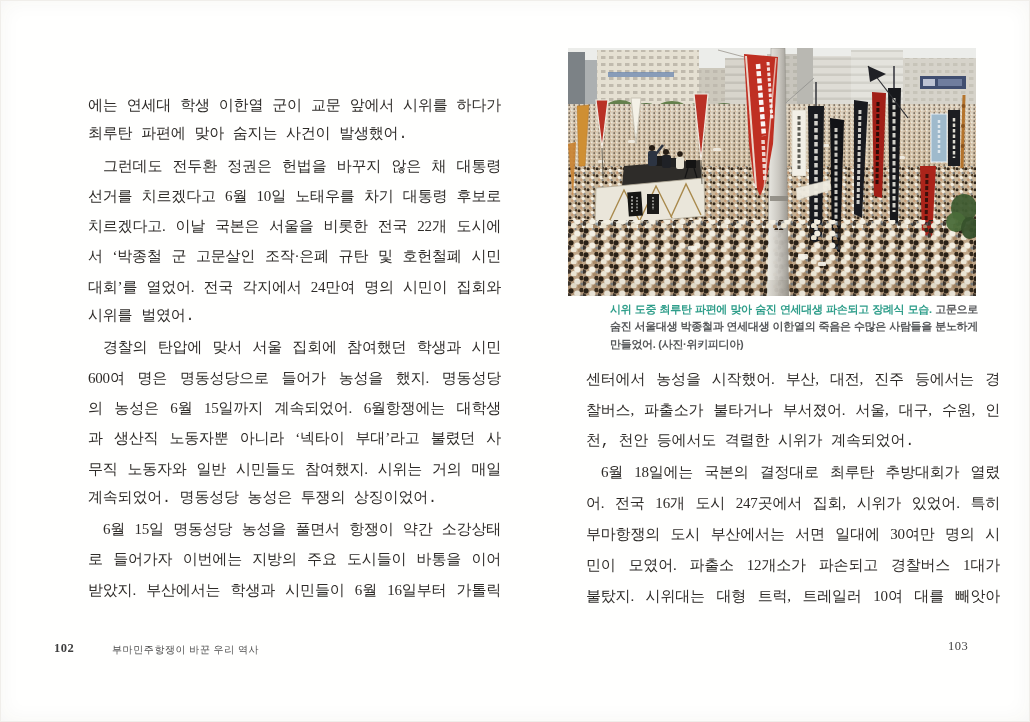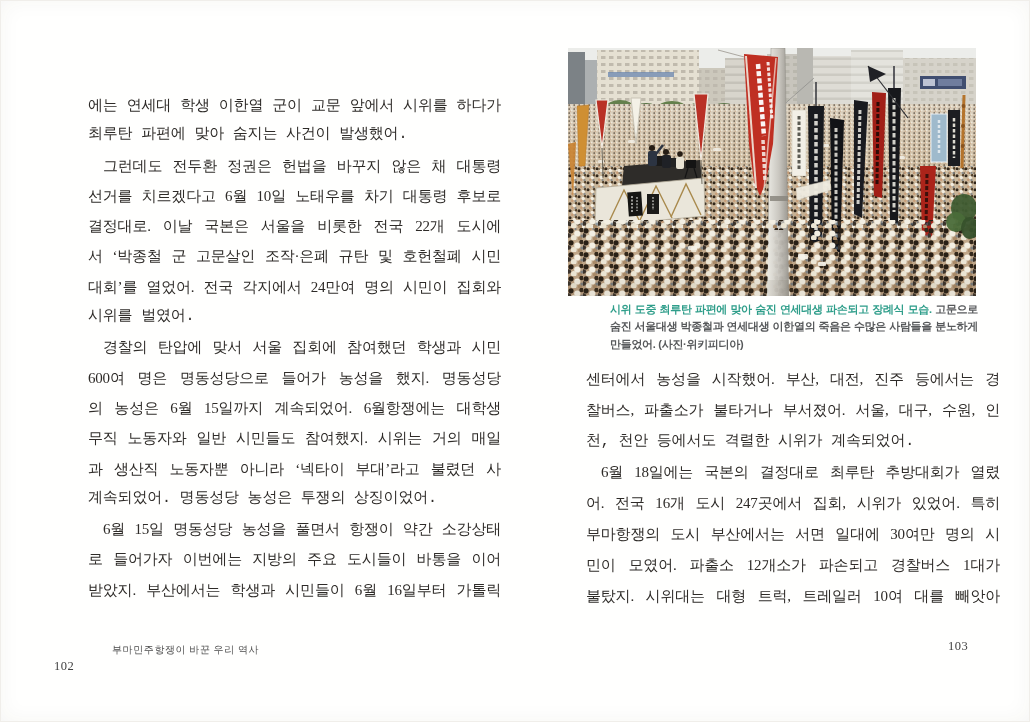--- a/index.html
+++ b/index.html
@@ -25,45 +25,45 @@
   
   .caption{
     position:absolute;left:610px;top:301px;width:368px;margin:0;
     font-family:"Liberation Sans","DejaVu Sans",sans-serif;
     font-size:11px;line-height:17.4px;letter-spacing:-.3px;font-weight:600;
     color:#57595b;text-align:justify;
   }
   .cap-hl{color:#2f9e8a;}
   
   .pagenum{position:absolute;font-size:12.5px;color:#3f3f3f;letter-spacing:.5px;}
-  #pn-left{left:54px;top:659px;}
+  #pn-left{left:54px;top:641px;font-weight:bold;}
   #pn-right{left:948px;top:639px;}
   .running-title{
     position:absolute;left:112px;top:643px;font-size:10px;color:#4c4c4c;letter-spacing:.6px;
   }
 </style>
 </head>
 <body>
 
 <div class="sheet">
 
   <div class="textcol" id="left-col">
     <div class="ln">에는 연세대 학생 이한열 군이 교문 앞에서 시위를 하다가</div>
     <div class="ln pend">최루탄 파편에 맞아 숨지는 사건이 발생했어.</div>
     <div class="ln ind">그런데도 전두환 정권은 헌법을 바꾸지 않은 채 대통령</div>
     <div class="ln">선거를 치르겠다고 6월 10일 노태우를 차기 대통령 후보로</div>
-    <div class="ln">결정대로. 이날 국본은 서울을 비롯한 전국 22개 도시에</div>
+    <div class="ln">치르겠다고. 이날 국본은 서울을 비롯한 전국 22개 도시에</div>
     <div class="ln">서 ‘박종철 군 고문살인 조작·은폐 규탄 및 호헌철폐 시민</div>
     <div class="ln">대회’를 열었어. 전국 각지에서 24만여 명의 시민이 집회와</div>
     <div class="ln pend">시위를 벌였어.</div>
     <div class="ln ind">경찰의 탄압에 맞서 서울 집회에 참여했던 학생과 시민</div>
     <div class="ln">600여 명은 명동성당으로 들어가 농성을 했지. 명동성당</div>
     <div class="ln">의 농성은 6월 15일까지 계속되었어. 6월항쟁에는 대학생</div>
+    <div class="ln">과 생산직 노동자뿐 아니라 ‘넥타이 부대’라고 불렸던 사</div>
     <div class="ln">무직 노동자와 일반 시민들도 참여했지. 시위는 거의 매일</div>
-    <div class="ln">과 생산직 노동자뿐 아니라 ‘넥타이 부대’라고 불렸던 사</div>
     <div class="ln pend">계속되었어. 명동성당 농성은 투쟁의 상징이었어.</div>
     <div class="ln ind">6월 15일 명동성당 농성을 풀면서 항쟁이 약간 소강상태</div>
     <div class="ln">로 들어가자 이번에는 지방의 주요 도시들이 바통을 이어</div>
     <div class="ln">받았지. 부산에서는 학생과 시민들이 6월 16일부터 가톨릭</div>
   </div>
 
   <span class="pagenum" id="pn-left">102</span>
   <span class="running-title">부마민주항쟁이 바꾼 우리 역사</span>
 
   <svg class="photo" viewBox="0 0 408 248" aria-hidden="true">

